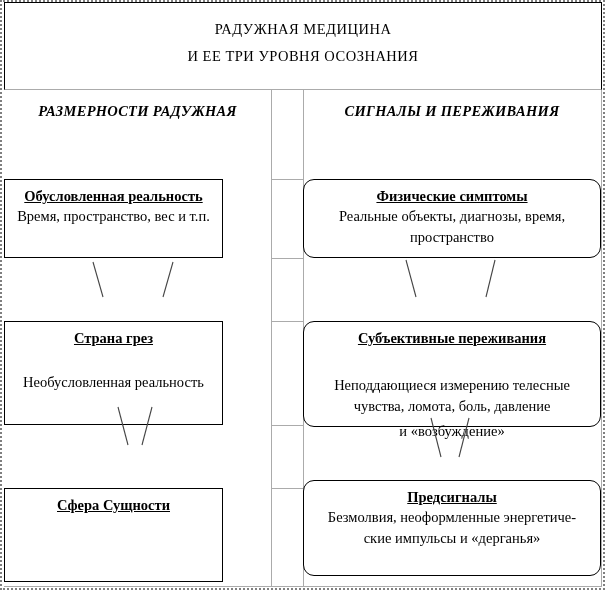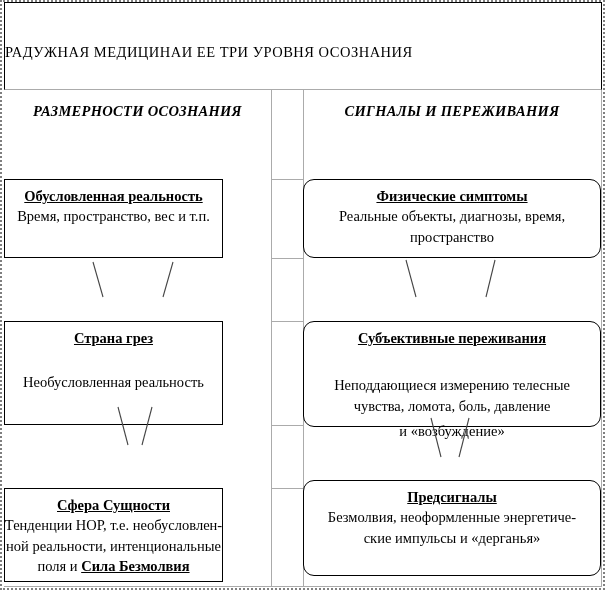--- a/index.html
+++ b/index.html
@@ -22,21 +22,21 @@
   }
   .title-cell {
     position: absolute;
     left: 4px; top: 2px;
     width: 598px; height: 88px;
     border-top: 1px solid #000;
     border-left: 1px solid #000;
     border-right: 1px solid #000;
     border-bottom: 1px solid #ababab;
     display: flex;
-    flex-direction: row;
+    flex-direction: column;
     justify-content: flex-start;
     align-items: center;
     padding-top: 13px;
     z-index: 2;
   }
   .title-line {
     font-size: 14.5px;
     letter-spacing: 0.5px;
     line-height: 27px;
     white-space: nowrap;
@@ -128,21 +128,21 @@
   <div class="hline gap g2"></div>
   <div class="hline gap g3"></div>
   <div class="hline gap g4"></div>
   <div class="hline gap g5"></div>
 
   <div class="title-cell">
     <div class="title-line">РАДУЖНАЯ МЕДИЦИНА</div>
     <div class="title-line">И ЕЕ ТРИ УРОВНЯ ОСОЗНАНИЯ</div>
   </div>
 
-  <div class="col-header left">РАЗМЕРНОСТИ ОСОЗНАНИЯ</div>
+  <div class="col-header left">РАЗМЕРНОСТИ РАДУЖНАЯ</div>
   <div class="col-header right">СИГНАЛЫ И ПЕРЕЖИВАНИЯ</div>
 
   <div class="box box-l row1">
     <div class="box-title">Обусловленная реальность</div>
     <div class="box-body">
       <div class="body-line">Время, пространство, вес и т.п.</div>
     </div>
   </div>
 
   <div class="box box-r row1">
@@ -164,25 +164,20 @@
     <div class="box-title">Субъективные переживания</div>
     <div class="box-body">
       <div class="body-line">Неподдающиеся измерению телесные</div>
       <div class="body-line">чувства, ломота, боль, давление</div>
       <div class="body-line spaced">и «возбуждение»</div>
     </div>
   </div>
 
   <div class="box box-l row3l">
     <div class="box-title">Сфера Сущности</div>
-    <div class="box-body">
-      <div class="body-line">Тенденции НОР, т.е. необусловлен-</div>
-      <div class="body-line">ной реальности, интенциональные</div>
-      <div class="body-line"><span>поля и </span><span class="emph">Сила Безмолвия</span></div>
-    </div>
   </div>
 
   <div class="box box-r row3r">
     <div class="box-title">Предсигналы</div>
     <div class="box-body">
       <div class="body-line">Безмолвия, неоформленные энергетиче-</div>
       <div class="body-line">ские импульсы и «дерганья»</div>
     </div>
   </div>
 

